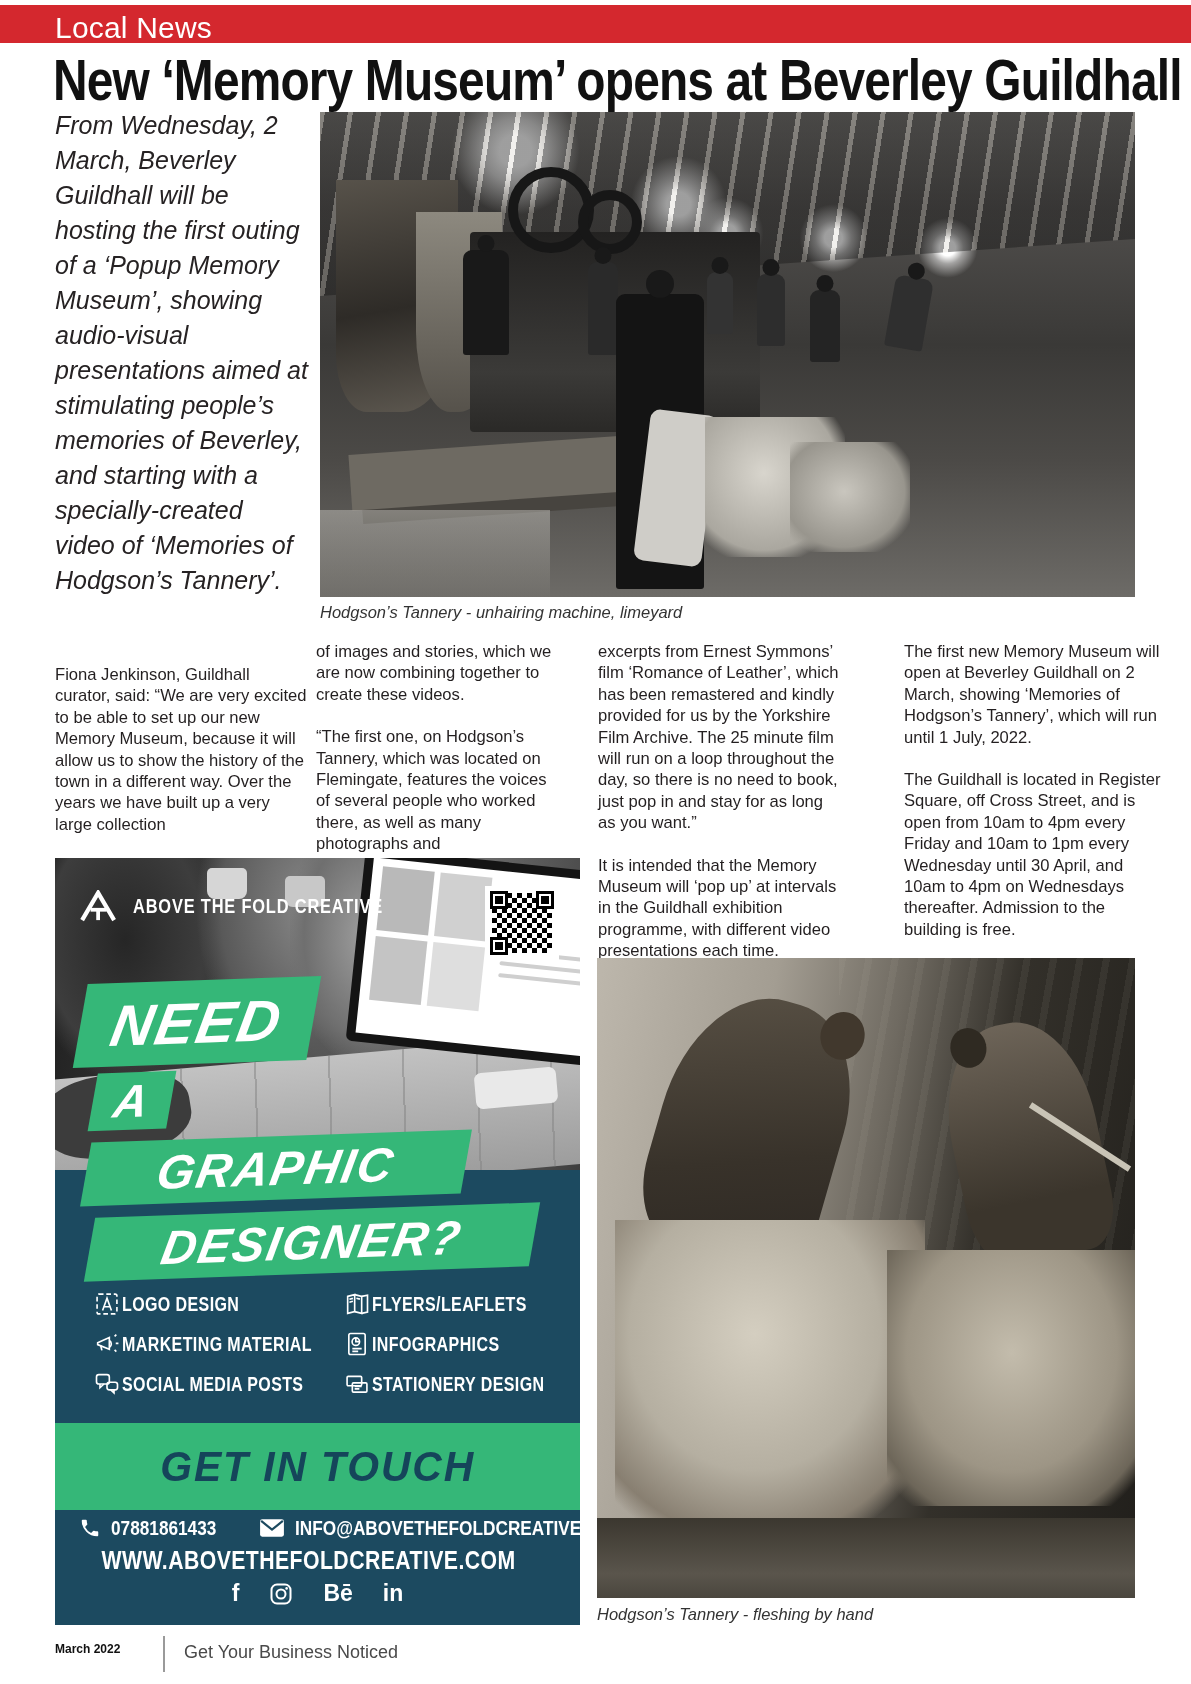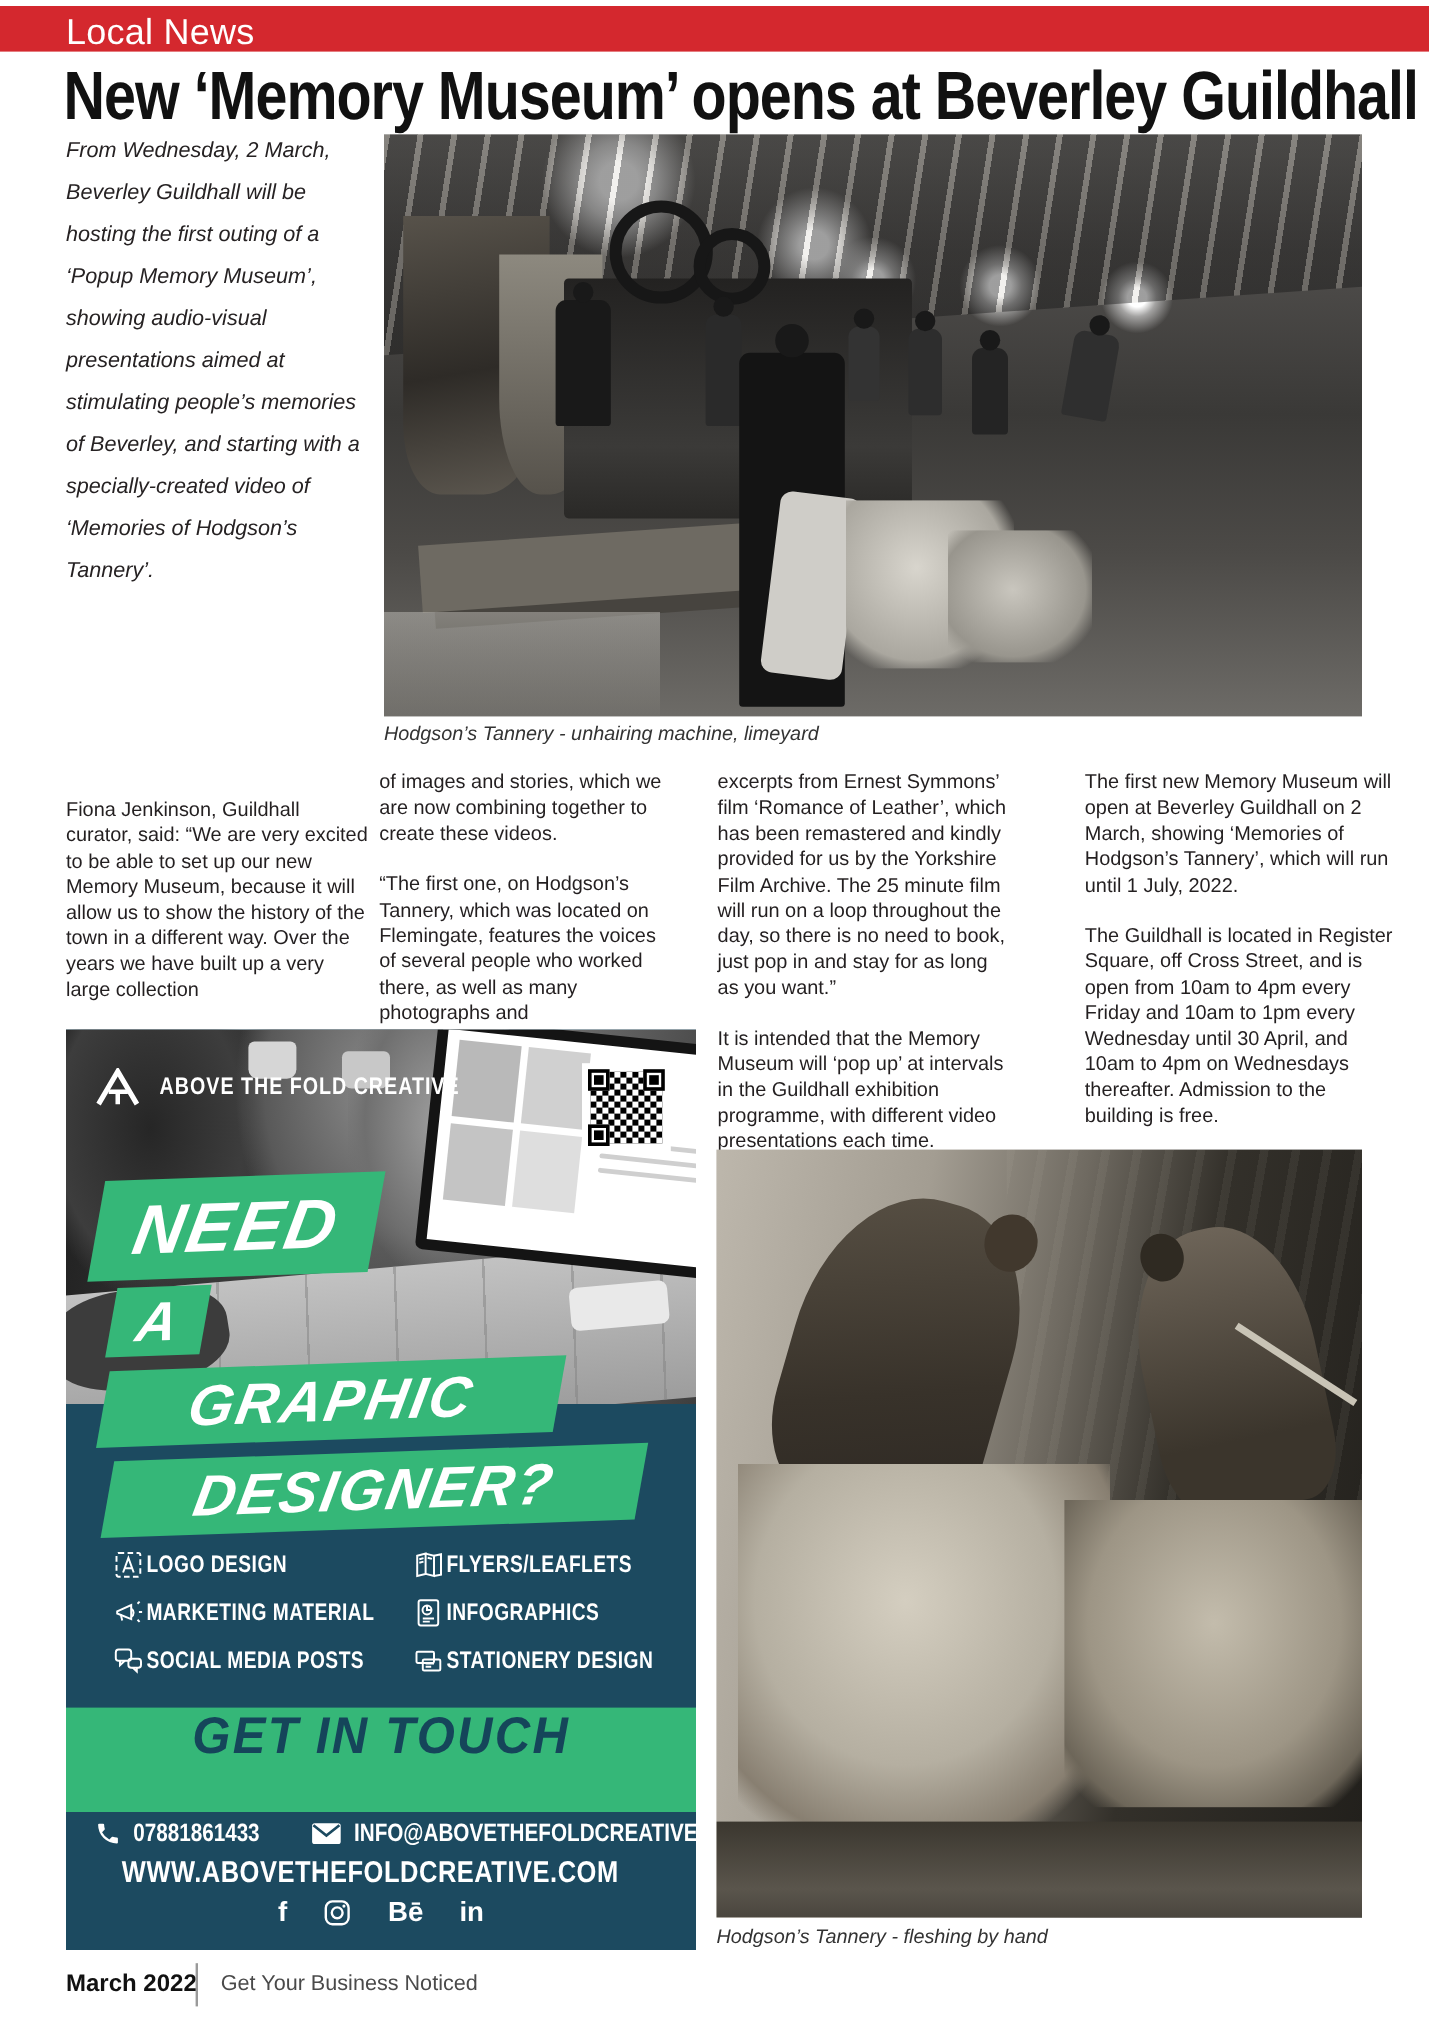--- a/index.html
+++ b/index.html
@@ -6,21 +6,21 @@
   body{width:1191px;height:1684px;position:relative;background:#ffffff;
        font-family:"Liberation Sans",sans-serif;color:#231f20;overflow:hidden;}
 
   
   .redbar{position:absolute;left:0;top:5px;width:1191px;height:38px;background:#d4282e;}
   .redbar .lbl{position:absolute;left:55px;top:6px;color:#fff;font-size:30px;font-weight:400;letter-spacing:.2px;}
   .headline{position:absolute;left:52px;top:46px;width:1100px;margin:1px;font-size:57px;font-weight:700;color:#111;white-space:nowrap;}
   .headline .cond{display:inline-block;transform:scaleX(.84);transform-origin:left center;letter-spacing:-1px;}
 
   
-  .intro{position:absolute;left:55px;top:108px;width:254px;font-size:18px;line-height:35px;font-style:italic;color:#262223;}
+  .intro{position:absolute;left:55px;top:108px;width:254px;font-size:25px;line-height:35px;font-style:italic;color:#262223;}
   .bodycopy{font-size:16.6px;line-height:21.4px;color:#231f20;}
   .bodycopy p{margin:0 0 21px 0;}
   .col1{position:absolute;left:55px;top:664px;width:252px;}
   .col2{position:absolute;left:316px;top:641px;width:246px;}
   .col3{position:absolute;left:598px;top:641px;width:244px;}
   .col4{position:absolute;left:877px;top:641px;width:260px;margin-left:27px;}
   .caption{font-style:italic;font-size:16.5px;color:#333;}
   .cap1{position:absolute;left:320px;top:603px;}
   .cap2{position:absolute;left:597px;top:1605px;}
 
@@ -134,38 +134,38 @@
   .b-graphic{left:32px;top:278px;width:378px;height:64px;} .b-graphic span{font-size:48px;}
   .b-designer{left:36px;top:352px;width:442px;height:64px;} .b-designer span{font-size:48px;}
 
   .svc{position:absolute;display:flex;align-items:center;gap:1px;color:#fff;}
   .svc .t{font-size:20px;font-weight:700;letter-spacing:.5px;display:inline-block;
     transform:scaleX(.8);transform-origin:left center;white-space:nowrap;}
   .svcL{left:38px;} .svcR{left:288px;}
   .row1{top:432px;} .row2{top:472px;} .row3{top:512px;}
 
   .ctaband{position:absolute;left:0;top:565px;width:525px;height:87px;background:#35b778;
-    display:flex;align-items:flex-start;justify-content:center;}
+    display:flex;align-items:center;justify-content:center;}
   .ctaband span{color:#15455a;font-style:italic;font-weight:700;font-size:43px;letter-spacing:2px;
     display:inline-block;transform:scaleX(.95);}
 
   .contact{position:absolute;left:0;top:652px;width:525px;height:36px;display:flex;align-items:center;
     justify-content:space-between;gap:10px;padding-left:24px;box-sizing:border-box;color:#fff;}
   .contact .num,.contact .mail{font-size:21px;font-weight:700;display:inline-block;
     transform:scaleX(.82);transform-origin:left center;white-space:nowrap;}
   .contact .gap{width:42px;}
   .website{position:absolute;left:0;top:688px;width:508px;text-align:center;color:#fff;
     font-size:25px;font-weight:700;}
   .website span{display:inline-block;transform:scaleX(.85);white-space:nowrap;letter-spacing:.5px;}
   .socials{position:absolute;left:0;top:722px;width:525px;display:flex;justify-content:center;
     align-items:center;gap:30px;color:#fff;}
   .socials .s{font-size:23px;font-weight:700;}
 
   
-  .footer-issue{position:absolute;left:55px;top:1642px;font-size:20px;font-weight:700;color:#111;}
+  .footer-issue{position:absolute;left:55px;top:1642px;font-size:12px;font-weight:700;color:#111;}
   .footer-div{position:absolute;left:163px;top:1636px;width:2px;height:36px;background:#9a9a9a;}
   .footer-tag{position:absolute;left:184px;top:1642px;font-size:18px;color:#4a4a4a;}
 
   svg{display:block;}
 </style>
 </head>
 <body>
 
 <div class="redbar">
   <span class="lbl">Local News</span>

